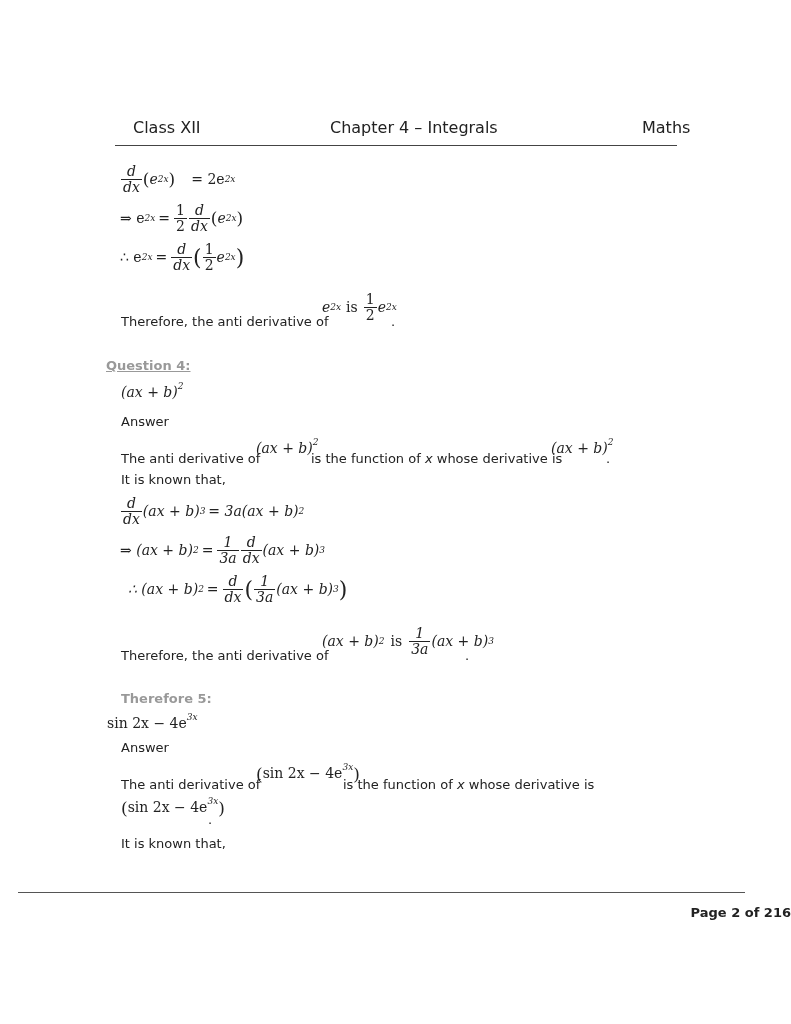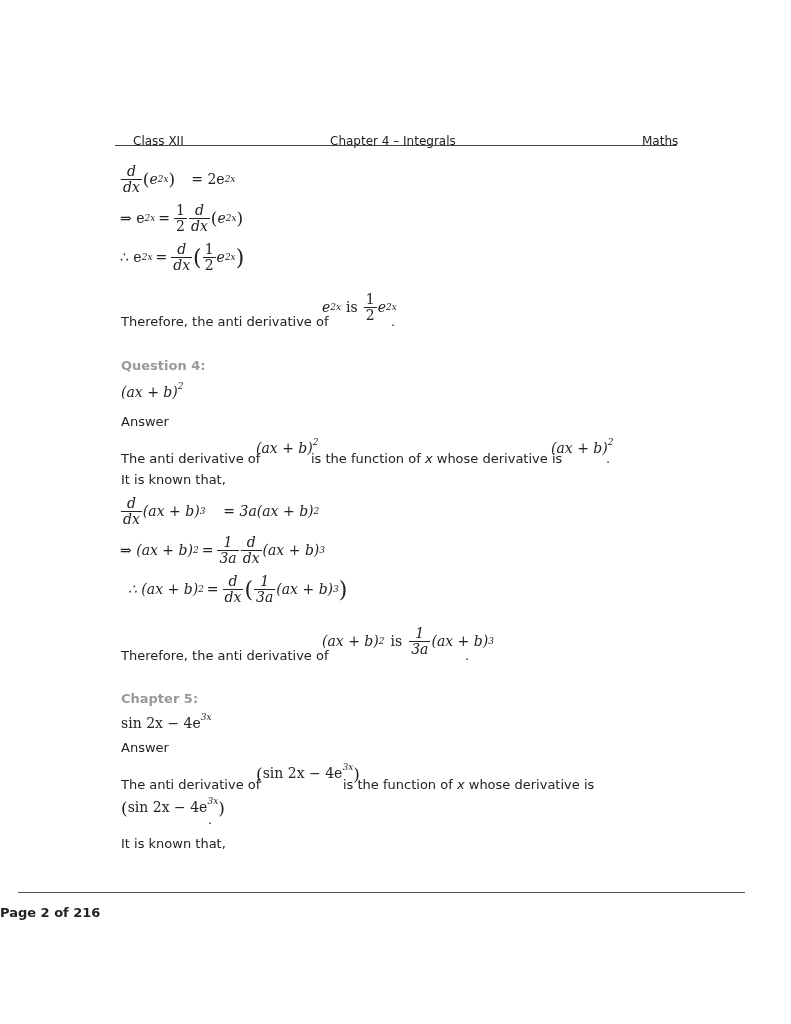--- a/index.html
+++ b/index.html
@@ -1,22 +1,22 @@
 <!DOCTYPE html>
 <html><head>
 <meta charset="utf-8">
 <style>
   html, body { margin:0; padding:0; background:#ffffff; }
   body { width:791px; height:1024px; position:relative; overflow:hidden;
          font-family:"DejaVu Sans", sans-serif; color:#222; font-size:13px; }
   .abs { position:absolute; white-space:nowrap; }
-  .hdr { top:134px; font-size:12px; color:#222; }
+  .hdr { top:118px; font-size:16px; color:#222; }
   .hdr-line { position:absolute; left:115px; top:145px; width:562px; height:0; border-top:1.5px solid #444; }
   .ftr-line { position:absolute; left:18px; top:892px; width:727px; height:0; border-top:1.5px solid #555; }
-  .pagenum { top:905px; left:0; width:791px; text-align:left; font-weight:bold; font-size:13px; }
+  .pagenum { top:905px; left:0; width:791px; text-align:right; font-weight:bold; font-size:13px; }
   .txt { font-size:13px; color:#222; }
   .q { font-weight:bold; color:#999; font-size:13px; }
   .math { font-family:"DejaVu Serif", serif; font-style:italic; font-size:14px; color:#222; }
   .rm { font-style:normal; }
   .frac { display:inline-block; vertical-align:middle; text-align:center; line-height:1.05; margin:0 1px; }
   .frac > span { display:block; padding:0 2px; }
   .frac > span:first-child { border-bottom:1px solid #222; }
   .big { font-size:22px; font-style:normal; vertical-align:middle; font-weight:lighter; }
   .mid { font-size:17px; font-style:normal; vertical-align:middle; }
   sup { font-size:9px; vertical-align:8px; line-height:0; }
@@ -84,21 +84,21 @@
   <span class="rm" style="margin:0 5px">is</span>
   <span class="frac rm">
       <span>1</span>
       <span>2</span>
     </span>
   <span>e</span>
     <sup>2x</sup>
 </div>
 <div class="abs txt" style="left:391px; top:314px;">.</div>
 
-<div class="abs q" style="left:121px; top:358px;">Question 4:</div>
+<div class="abs q" style="left:106px; top:358px;text-decoration:underline;">Question 4:</div>
 <div class="abs math" style="left:121px; top:384px;">
   <span>(ax + b)</span><sup>2</sup>
 </div>
 <div class="abs txt" style="left:121px; top:414px;">Answer</div>
 
 <div class="abs txt" style="left:121px; top:451px;">The anti derivative of</div>
 <div class="abs math" style="left:256px; top:440px;">
   <span>(ax + b)</span><sup>2</sup>
 </div>
 <div class="abs txt" style="left:311px; top:451px;">
@@ -110,21 +110,21 @@
 <div class="abs txt" style="left:606px; top:451px;">.</div>
 <div class="abs txt" style="left:121px; top:472px;">It is known that,</div>
 
 <div class="abs math eqrow" style="left:120px; top:496px;">
   <span class="frac">
       <span>d</span>
       <span>dx</span>
     </span>
   <span>(ax + b)</span>
     <sup>3</sup>
-  <span style="margin-left:18px">= 3a(ax + b)</span>
+  <span style="margin-left:3px">= 3a(ax + b)</span>
     <sup>2</sup>
 </div>
 <div class="abs math eqrow" style="left:120px; top:535px;">
   <span>⇒ (ax + b)</span>
     <sup>2</sup>
   <span class="rm" style="margin:0 3px">=</span>
   <span class="frac">
       <span>1</span>
       <span>3a</span>
     </span>
@@ -160,22 +160,22 @@
   <span class="rm" style="margin:0 6px">is</span>
   <span class="frac">
       <span>1</span>
       <span>3a</span>
     </span>
   <span>(ax + b)</span>
     <sup>3</sup>
 </div>
 <div class="abs txt" style="left:465px; top:648px;">.</div>
 
-<div class="abs q" style="left:121px; top:691px;">Chapter 5:</div>
-<div class="abs math" style="left:121px; top:715px;">
+<div class="abs q" style="left:121px; top:691px;">Therefore 5:</div>
+<div class="abs math" style="left:107px; top:715px;">
   <span class="rm">sin 2x − 4e</span><sup>3x</sup>
 </div>
 <div class="abs txt" style="left:121px; top:740px;">Answer</div>
 
 <div class="abs txt" style="left:121px; top:777px;">The anti derivative of</div>
 <div class="abs math" style="left:256px; top:764px;">
   <span class="mid">(</span><span class="rm">sin 2x − 4e</span><sup>3x</sup><span class="mid">)</span>
 </div>
 <div class="abs txt" style="left:343px; top:777px;">
   <span>is the function of</span> <i>x</i> <span>whose derivative is</span>

